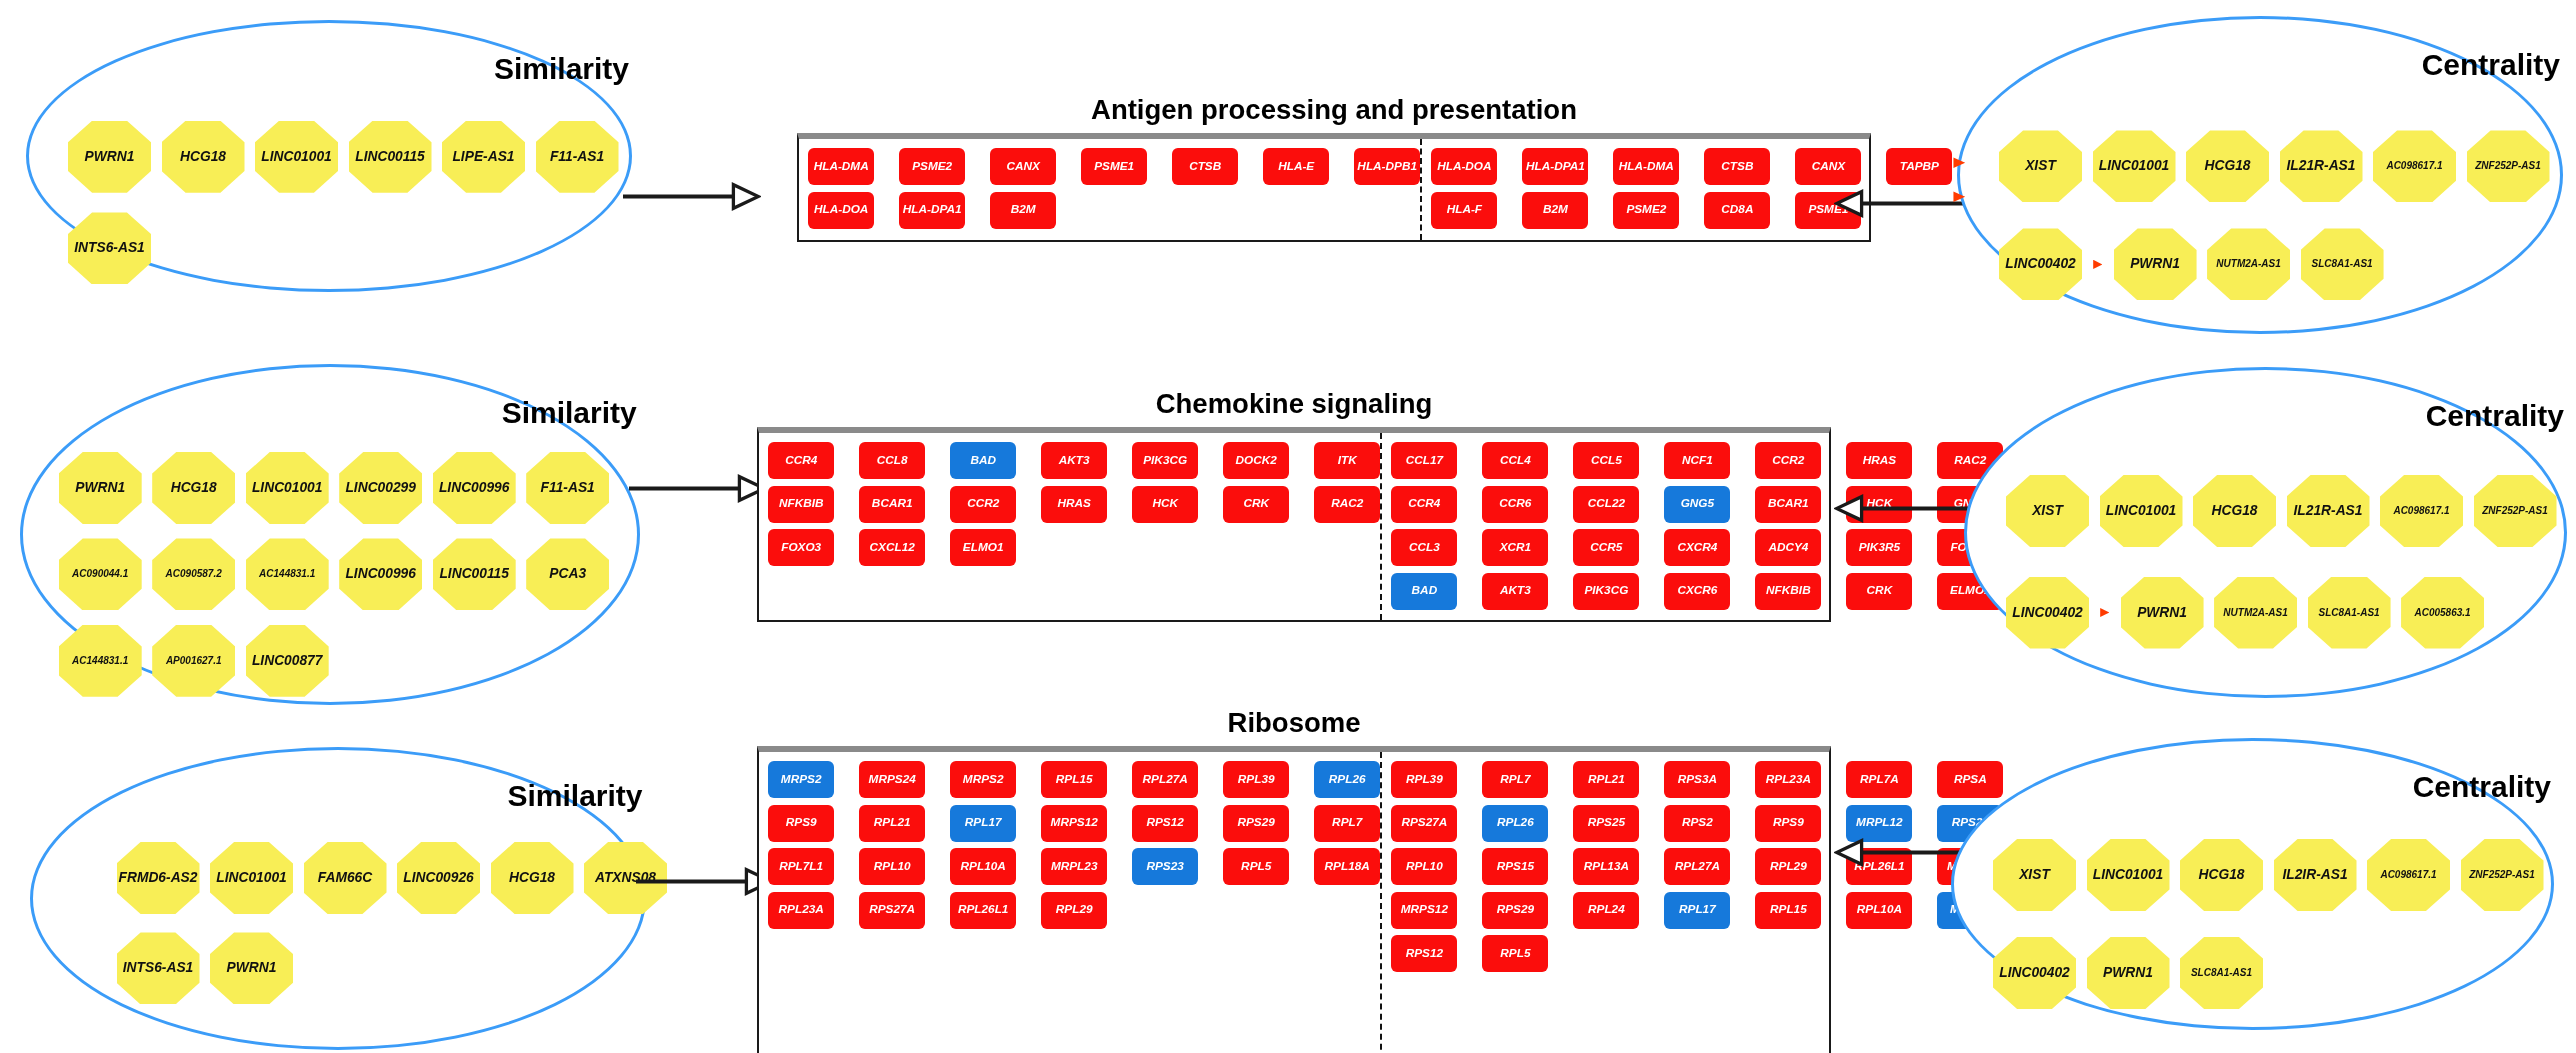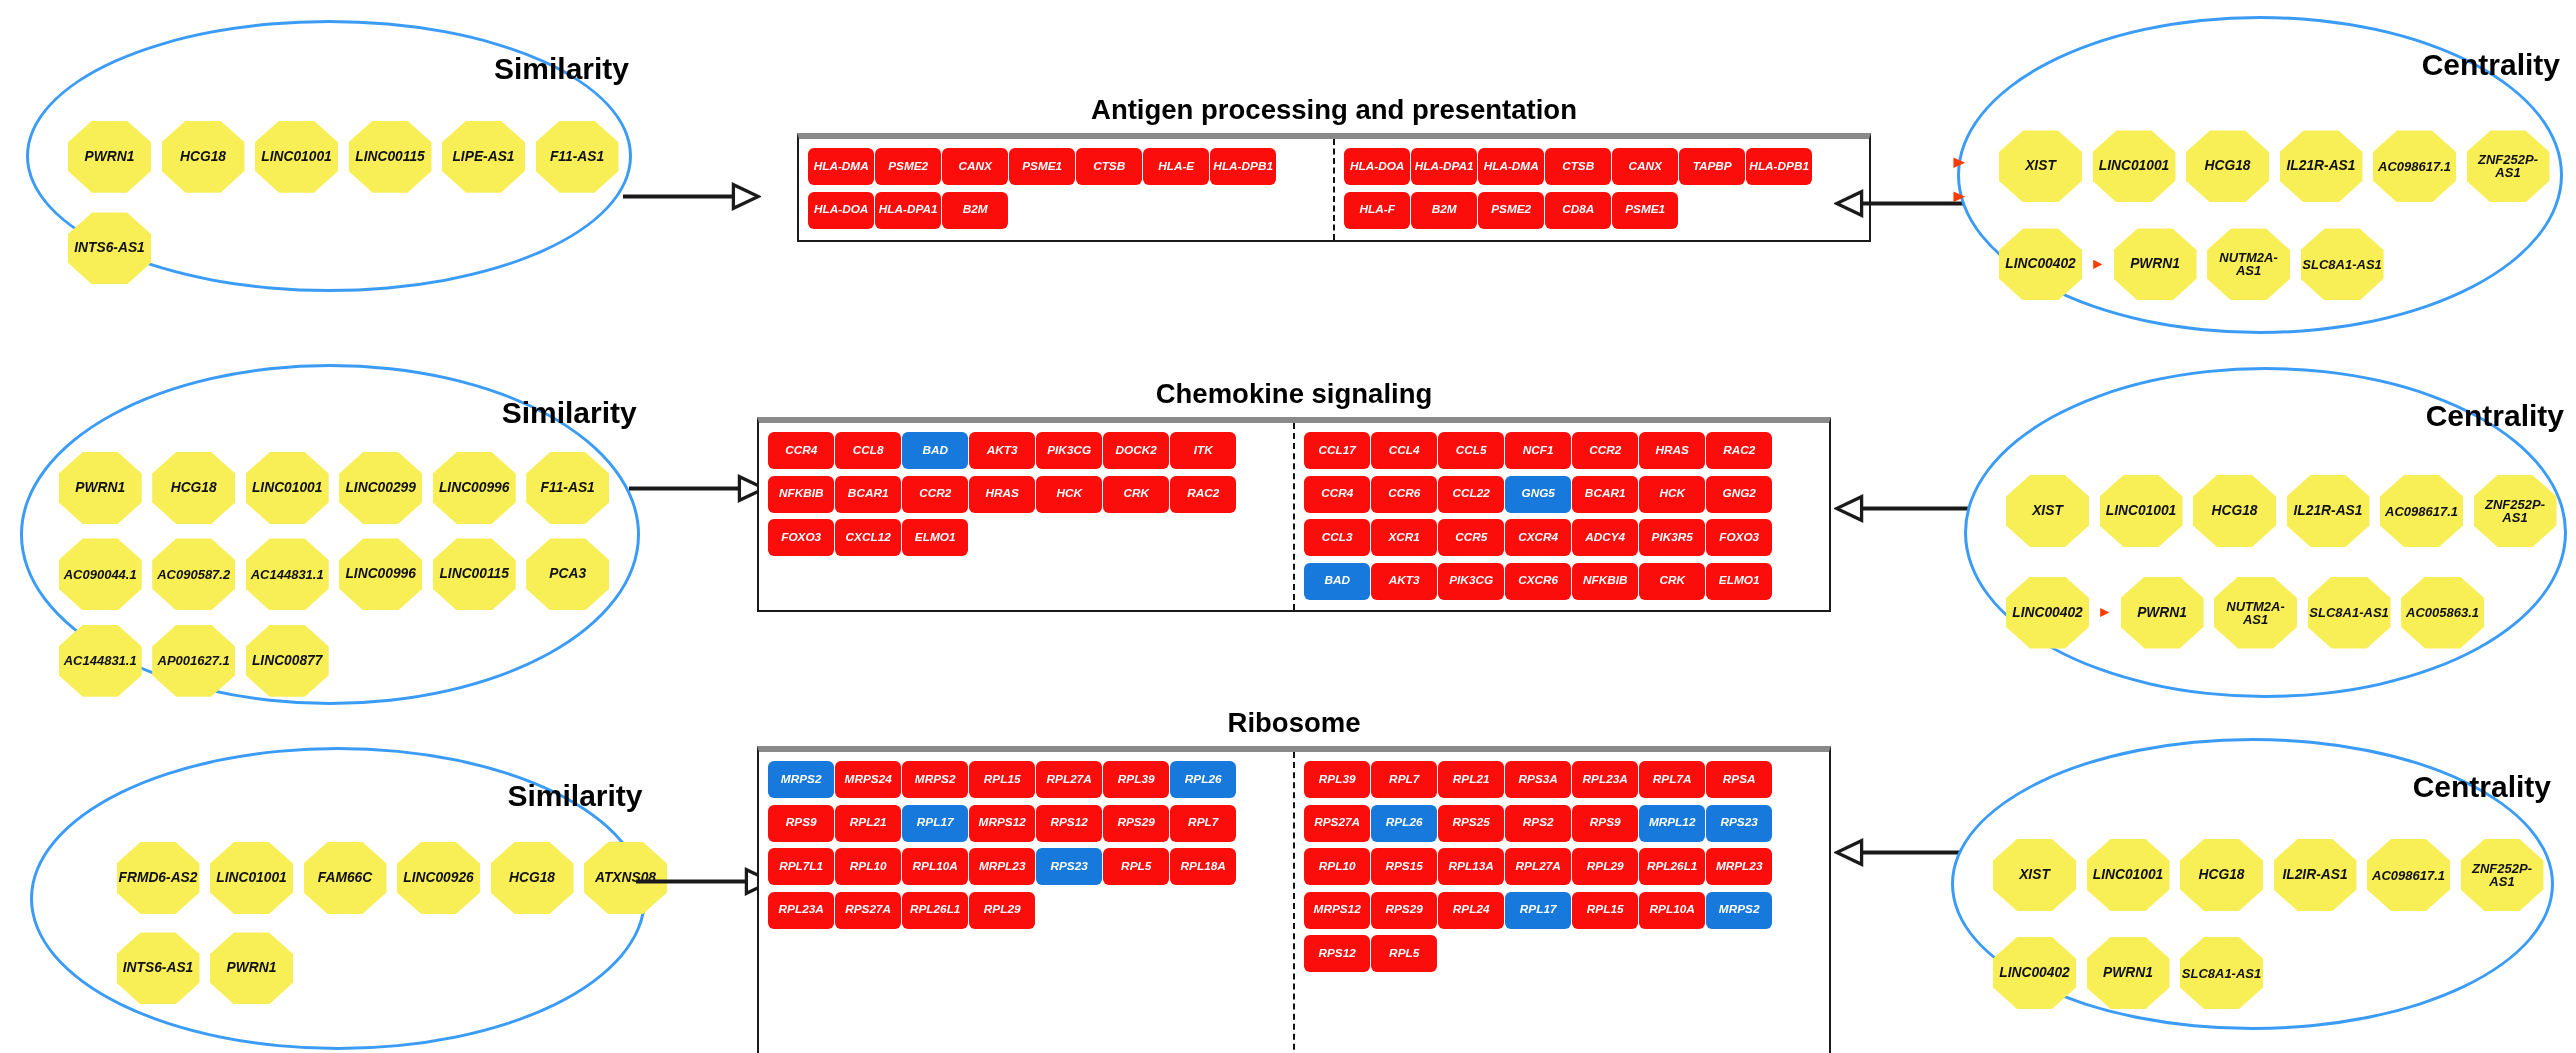--- a/index.html
+++ b/index.html
@@ -8,33 +8,33 @@
   
   .ell{position:absolute;border:3.3px solid var(--ellipse-stroke,#3b9cf8);border-radius:50%;
        background:#fff;box-sizing:border-box;}
   .elabel{margin:0;padding-top:29px;text-align:right;font-weight:700;font-size:30px;color:#000;}
   .octwrap{position:absolute;}
   .octrow{display:flex;gap:10.5px;align-items:center;margin-bottom:var(--rgap,18.4px);}
   .oct{width:83px;height:72px;background:var(--node-fill,#f8ee56);
        clip-path:polygon(29% 0,71% 0,100% 30%,100% 70%,71% 100%,29% 100%,0 70%,0 30%);
        display:flex;align-items:center;justify-content:center;text-align:center;
        font-style:italic;font-weight:700;font-size:13.8px;color:#111;line-height:1;}
-  .oct.long{font-size:13px;}
+  .oct.long{font-size:10px;}
   .redmark{width:9.2px;height:9.2px;background:var(--red-mark,#ff3b00);
            clip-path:polygon(0 0,100% 50%,0 100%);flex:0 0 auto;margin:0 0.7px;}
   .redtick{position:absolute;left:-6.6px;width:11.8px;height:10.5px;background:var(--red-mark,#ff3b00);
            clip-path:polygon(0 0,100% 50%,0 100%);}
   
   .panel{position:absolute;width:1074px;}
   .ptitle{font-weight:700;font-size:27.5px;color:#000;text-align:center;line-height:31px;margin:0 0 7.9px 0;}
   .pbox{display:flex;align-items:stretch;box-sizing:border-box;background:#fff;
         border:2.6px solid var(--box-border,#1a1a1a);border-top:6.6px solid var(--box-top,#8a8a8a);}
   .half{flex:1;padding:9.2px 0 0 9.2px;box-sizing:border-box;}
   .half.right{border-left:2.6px dashed #111;}
-  .chiprow{display:flex;gap:1px;margin-bottom:6.6px;}
+  .chiprow{display:flex;gap:25px;margin-bottom:6.6px;}
   .chip{width:66px;height:37px;border-radius:5.9px;color:#fff;display:flex;align-items:center;
         justify-content:center;font-style:italic;font-weight:700;font-size:11.8px;line-height:1;}
   .chip.up{background:var(--gene-up,#fb0d0c);}
   .chip.down{background:var(--gene-down,#1679db);}
   
   .arrow{position:absolute;}
   .arrow line{stroke:var(--arrow,#1a1a1a);stroke-width:6;}
   .arrow polygon{fill:#fff;stroke:var(--arrow,#1a1a1a);stroke-width:5;stroke-linejoin:miter;}
 </style>
 </head>
@@ -157,21 +157,21 @@
           <span class="oct">LINC00877</span>
         </div>
       </div>
   </div>
 
   <svg class="arrow" style="left:629px;top:474px;" width="138" height="29" viewBox="0 0 210 44">
     <line x1="0" y1="22" x2="168" y2="22"></line>
     <polygon points="168,4 168,40 206,22"></polygon>
   </svg>
 
-  <div class="panel" style="left:757px;top:378px;">
+  <div class="panel" style="left:757px;top:388px;">
     <div class="ptitle">Chemokine signaling</div>
     <div class="pbox" style="height:195px;">
       <div class="half left">
           <div class="chiprow">
             <span class="chip up">CCR4</span>
             <span class="chip up">CCL8</span>
             <span class="chip down">BAD</span>
             <span class="chip up">AKT3</span>
             <span class="chip up">PIK3CG</span>
             <span class="chip up">DOCK2</span>

